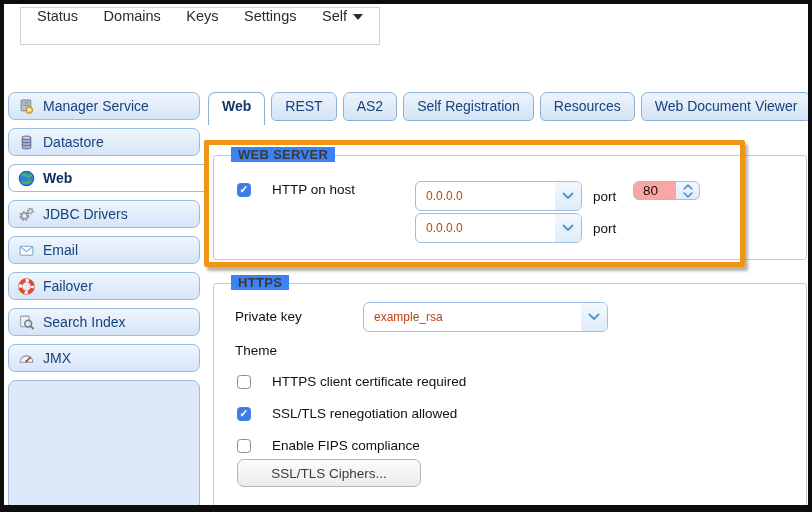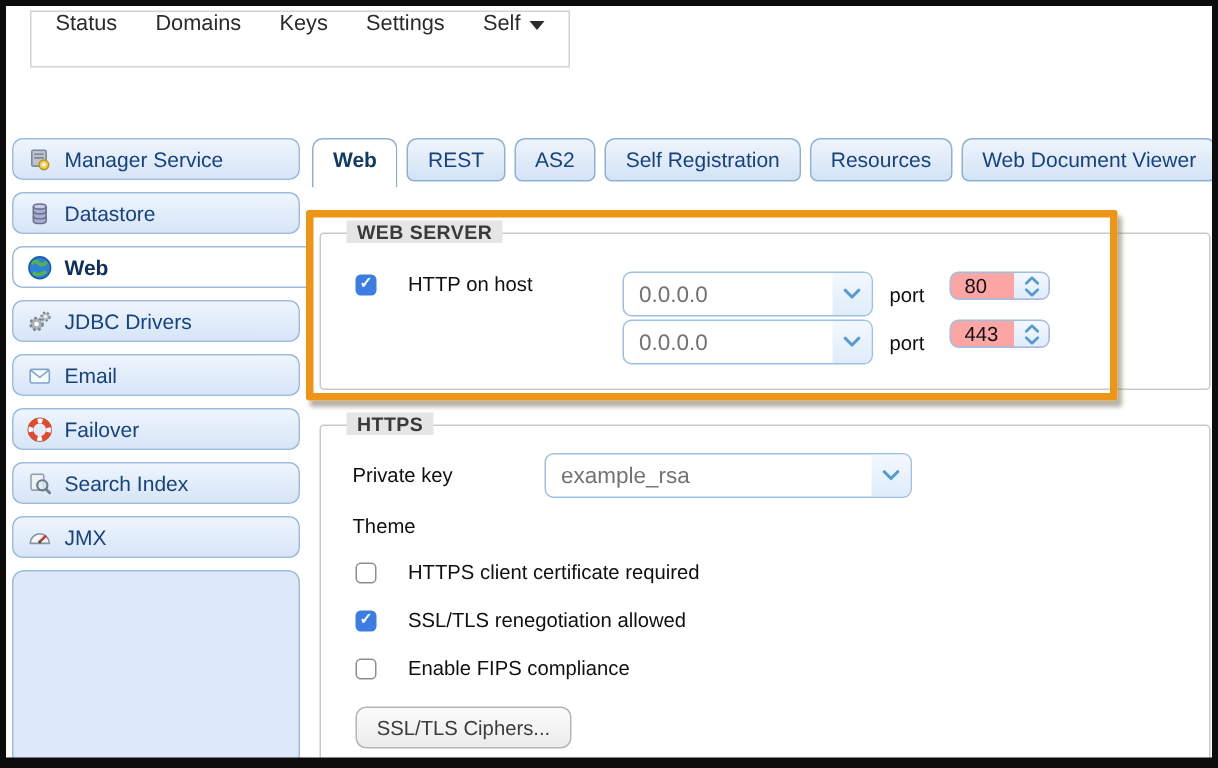--- a/index.html
+++ b/index.html
@@ -30,33 +30,33 @@
   
   .tabbar{position:absolute;left:208px;top:92px;display:flex;gap:6px;align-items:flex-start;z-index:3;}
   .tab{height:29px;box-sizing:border-box;line-height:27px;padding:0 13px;border:1px solid #8db1d5;
     border-radius:7px 7px 5px 5px;font-size:14px;color:#17427e;white-space:nowrap;
     background:linear-gradient(180deg,#eef4fc 0%,#d3e3f5 100%);}
   .tab.active{height:33px;background:#fff;border-bottom:none;border-radius:7px 7px 0 0;
     color:#123a66;font-weight:bold;}
 
   
   .fieldset{position:absolute;border:1px solid #c9c9c9;border-radius:3px;background:transparent;}
-  .legend{position:absolute;top:-9px;left:17px;background:#e5e5e5;padding:0 7px;
+  .legend{position:absolute;top:-9px;left:17px;background:#3b82f6;padding:0 7px;
     font-size:13px;font-weight:bold;color:#3a3a3a;letter-spacing:.3px;white-space:nowrap;}
 
   
   .cbrow{position:absolute;display:flex;align-items:center;gap:21px;font-size:13.5px;color:#101010;white-space:nowrap;}
   .checkbox{width:14px;height:14px;box-sizing:border-box;border:1.4px solid #8d8d8d;border-radius:3.5px;
     background:#fff;display:inline-flex;align-items:center;justify-content:center;flex:0 0 auto;}
   .checkbox.checked{background:#3b7de2;border-color:#3b7de2;}
   .checkbox.checked::after{content:"✓";color:#fff;font-size:10.5px;font-weight:bold;line-height:1;}
 
   .combo{position:absolute;height:30px;box-sizing:border-box;border:1px solid #9cc0e4;border-radius:6px;
     background:#fff;display:flex;align-items:center;overflow:hidden;}
-  .combo-text{flex:1;padding-left:10px;font-size:15px;color:#737373;white-space:nowrap;}
+  .combo-text{flex:1;padding-left:10px;font-size:12px;color:#c2410c;white-space:nowrap;}
   .combo-arrow{width:26px;align-self:stretch;display:flex;align-items:center;justify-content:center;
     background:linear-gradient(180deg,#f3f8fe 0%,#dfecfa 100%);}
 
   .spinner{position:absolute;height:19px;box-sizing:border-box;border:1px solid #9cc0e4;border-radius:6px;
     background:#fca5a5;display:flex;align-items:center;overflow:hidden;}
   .spin-val{flex:1;padding-left:9px;font-size:13.5px;color:#101010;}
   .spin-btns{width:23px;align-self:stretch;display:flex;flex-direction:column;align-items:center;
     justify-content:center;gap:2px;background:linear-gradient(180deg,#f3f8fe 0%,#dfecfa 100%);}
 
   .field-label{position:absolute;font-size:13.5px;color:#101010;white-space:nowrap;}
@@ -218,31 +218,20 @@
 
   <div class="combo" style="left:415px;top:213px;width:167px">
     <span class="combo-text">0.0.0.0</span>
     <span class="combo-arrow">
         <svg width="12" height="8" viewBox="0 0 12 8">
           <path d="M1.5 1.5 L6 6 L10.5 1.5" stroke="#559ad2" stroke-width="2.1" fill="none" stroke-linecap="round" stroke-linejoin="round"></path>
         </svg>
       </span>
   </div>
   <span class="field-label" style="left:593px;top:221px">port</span>
-  <div class="spinner" style="left:633px;top:213px;width:67px">
-    <span class="spin-val">443</span>
-    <span class="spin-btns">
-        <svg width="10" height="6" viewBox="0 0 10 6">
-          <path d="M1.2 4.8 L5 1.2 L8.8 4.8" stroke="#559ad2" stroke-width="1.8" fill="none" stroke-linecap="round" stroke-linejoin="round"></path>
-        </svg>
-        <svg width="10" height="6" viewBox="0 0 10 6">
-          <path d="M1.2 1.2 L5 4.8 L8.8 1.2" stroke="#559ad2" stroke-width="1.8" fill="none" stroke-linecap="round" stroke-linejoin="round"></path>
-        </svg>
-      </span>
-  </div>
 
   <div class="highlight-box"></div>
 
   <div class="fieldset" style="left:213px;top:283px;width:592px;height:240px">
     <span class="legend">HTTPS</span>
   </div>
 
   <span class="field-label" style="left:235px;top:309px">Private key</span>
   <div class="combo" style="left:363px;top:302px;width:245px">
     <span class="combo-text">example_rsa</span>
@@ -261,15 +250,15 @@
   </div>
   <div class="cbrow" style="left:237px;top:406px">
     <span class="checkbox checked"></span>
     <span>SSL/TLS renegotiation allowed</span>
   </div>
   <div class="cbrow" style="left:237px;top:438px">
     <span class="checkbox"></span>
     <span>Enable FIPS compliance</span>
   </div>
 
-  <div class="gray-btn" style="left:237px;top:471px;width:144px;height:28px">SSL/TLS Ciphers...</div>
+  <div class="gray-btn" style="left:237px;top:459px;width:184px;height:28px">SSL/TLS Ciphers...</div>
 
 </div>
 
 </body></html>

